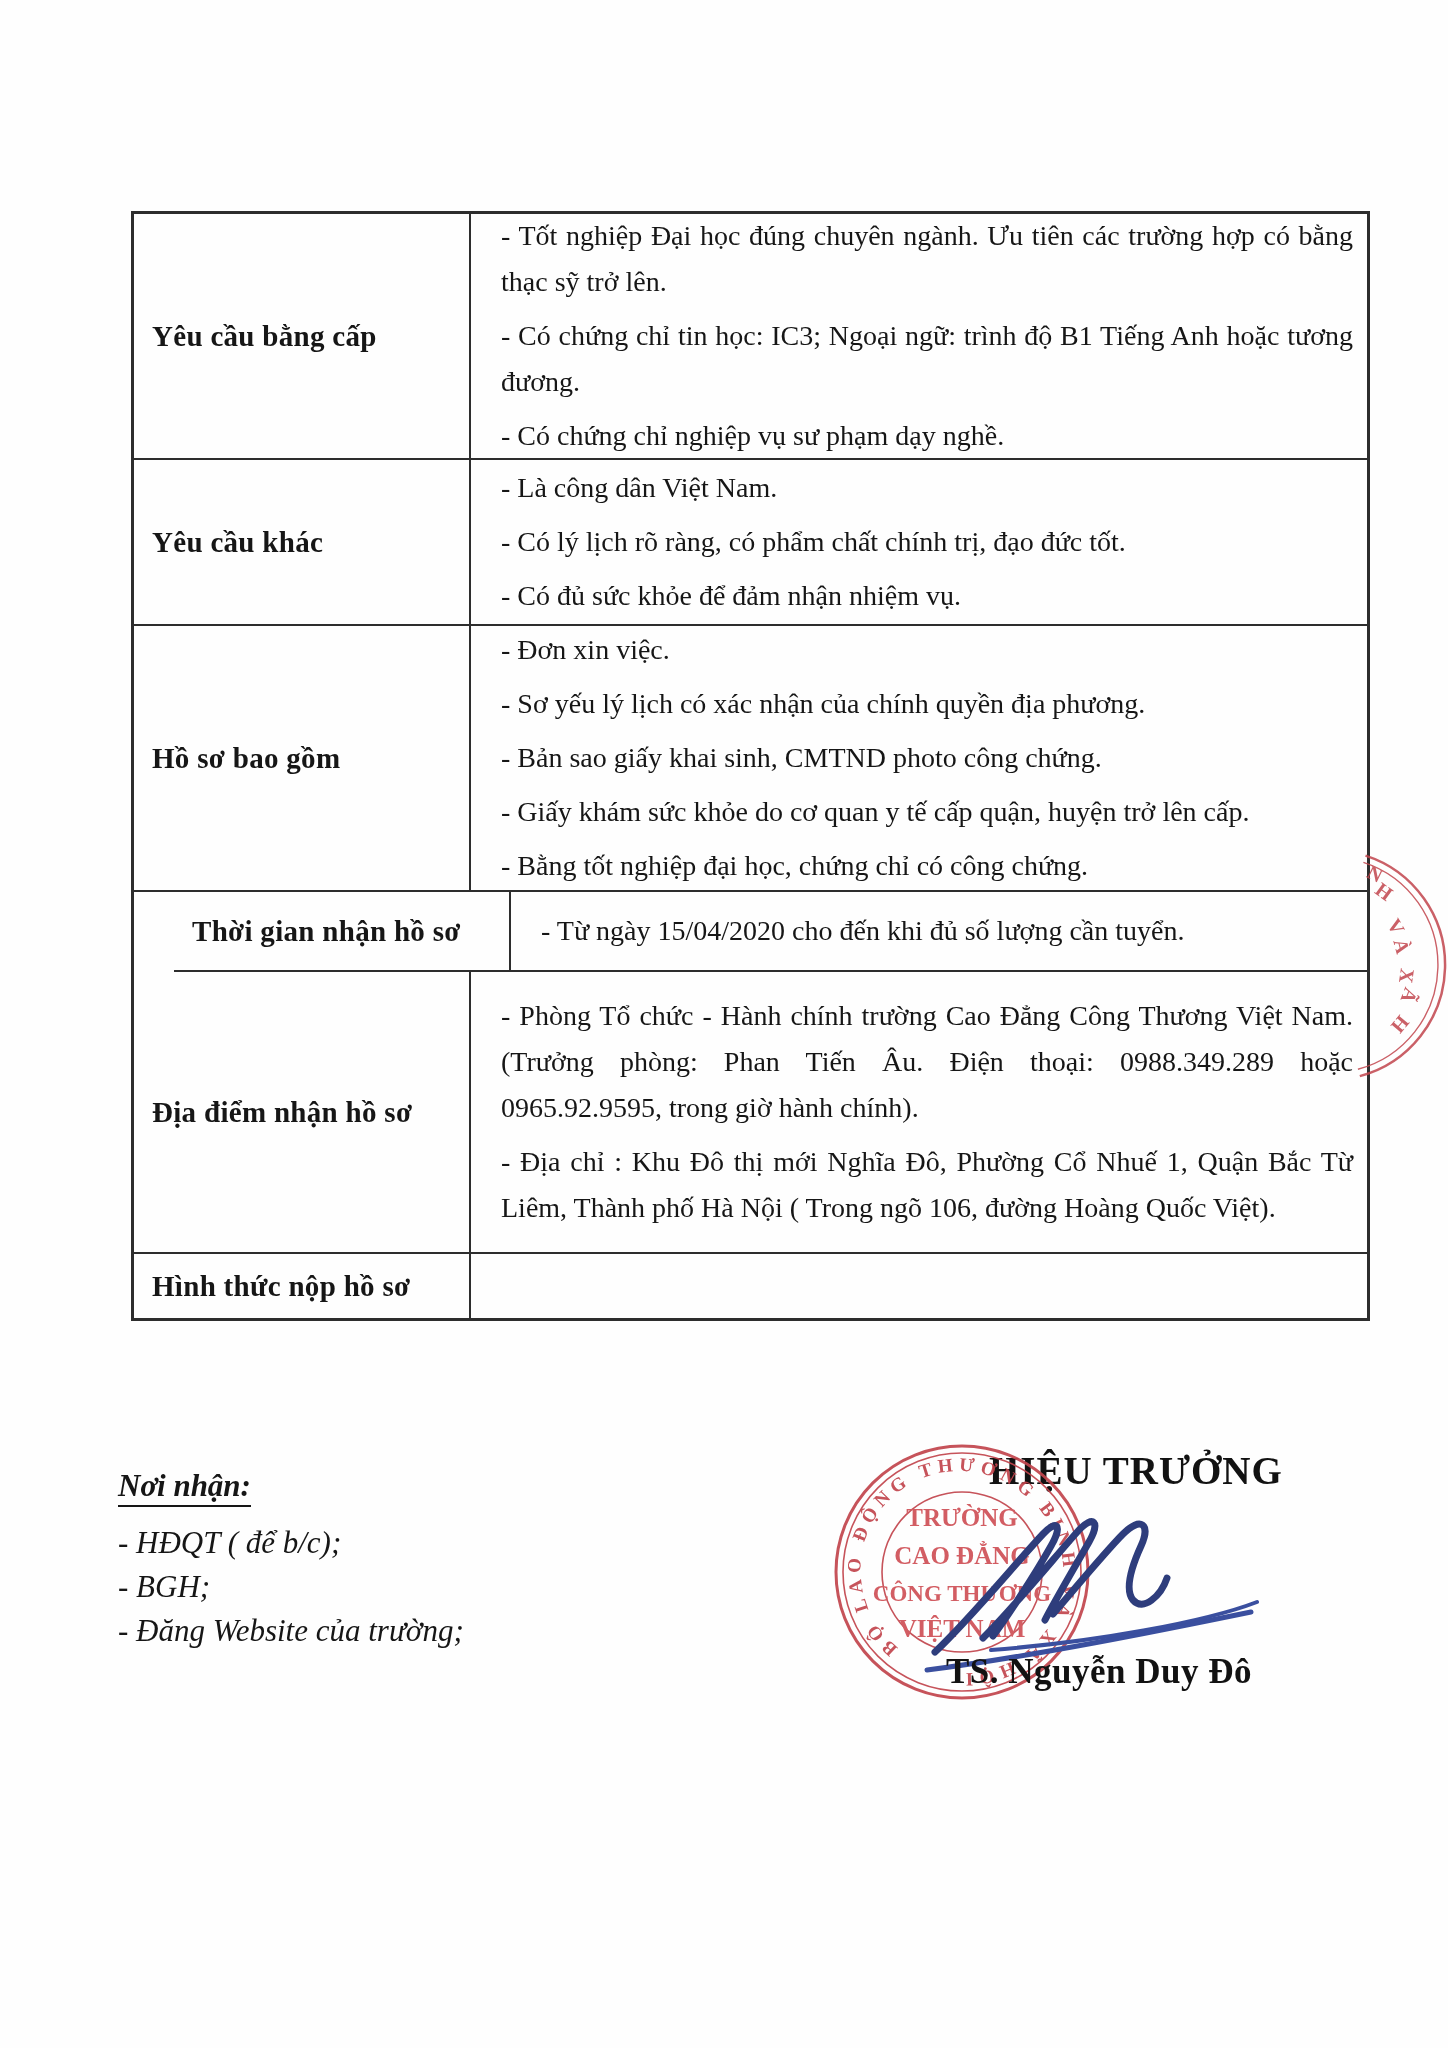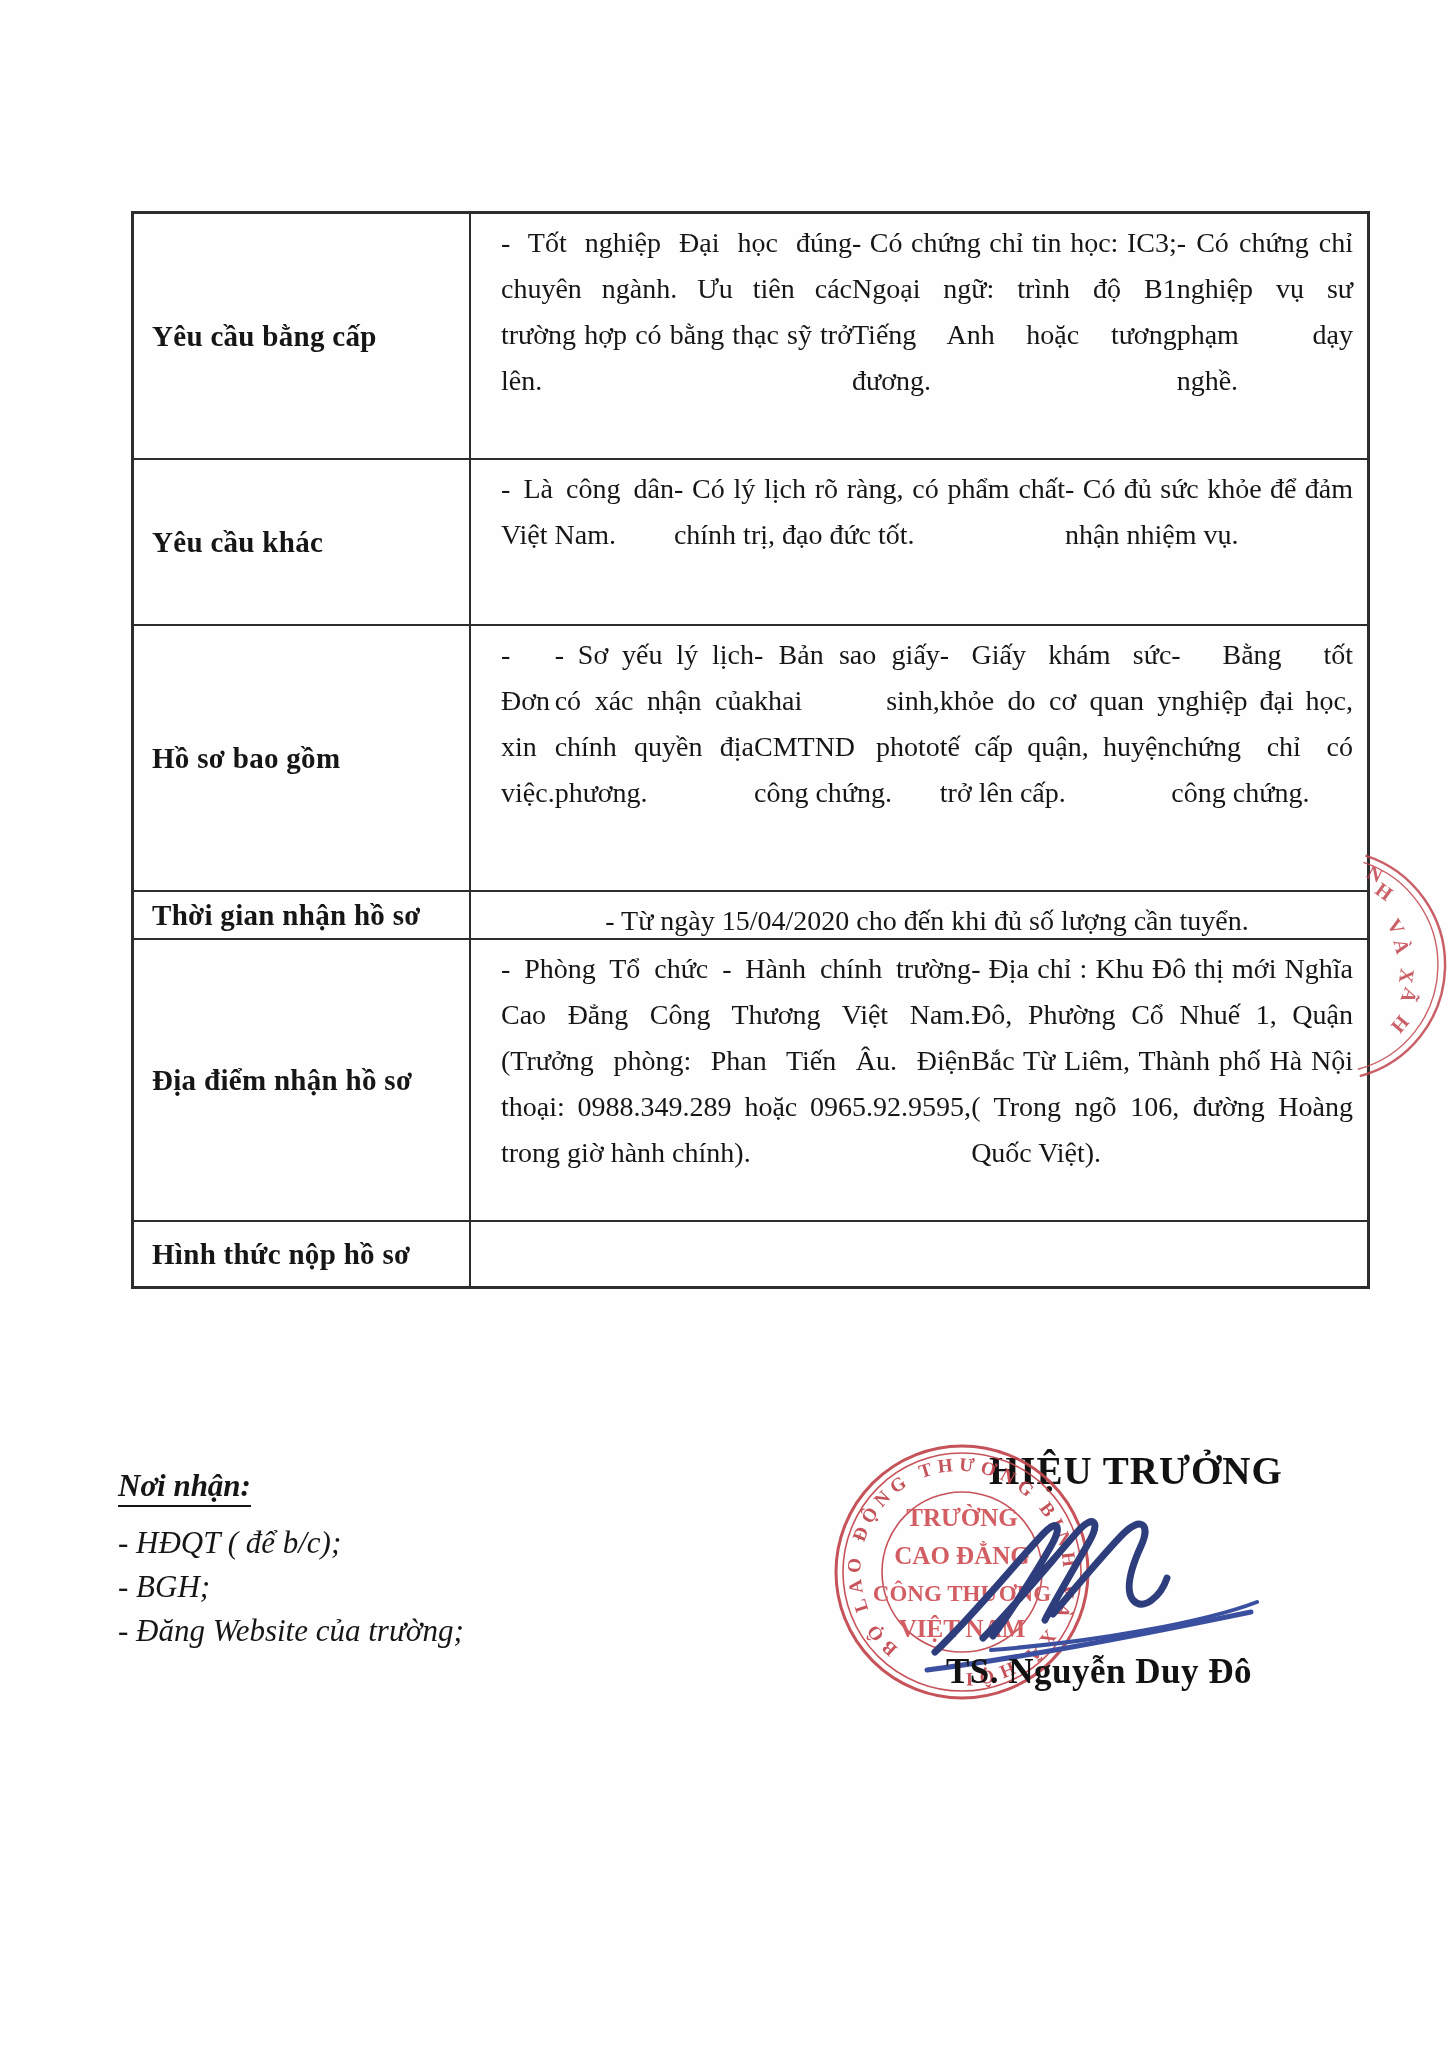--- a/index.html
+++ b/index.html
@@ -14,30 +14,30 @@
   }
 
   
   .doc-table {
     position: absolute; left: 131px; top: 211px; width: 1239px;
     border: 3px solid var(--border, #2d2d2d);
   }
   .trow { display: flex; border-bottom: 2px solid var(--border, #2d2d2d); }
   .trow:last-child { border-bottom: none; }
   .trow.r0 { height: 246px; } .trow.r1 { height: 166px; }
-  .trow.r2 { height: 266px; } .trow.r3 { height: 48px; }
+  .trow.r2 { height: 266px; } .trow.r3 { height: 80px; margin-left: 40px; }
   .trow.r4 { height: 282px; } .trow.r5 { height: 64px; }
   .tlabel {
     flex: 0 0 337px; width: 337px;
     border-right: 2px solid var(--border, #2d2d2d);
     display: flex; align-items: center; padding-left: 18px;
     font-weight: bold; font-size: 29px; letter-spacing: .3px;
   }
   .tcontent {
-    flex: 1; display: flex; flex-direction: row; justify-content: center;
+    flex: 1; display: flex; flex-direction: column; justify-content: center;
     padding: 2px 14px 2px 30px; overflow: hidden;
   }
   .tcontent p {
     font-size: 28px; line-height: 46px; margin: 4px 0;
     text-align: justify;
   }
 
   
   .recipients { position: absolute; left: 118px; top: 1468px; font-style: italic; }
   .recipients-heading {

